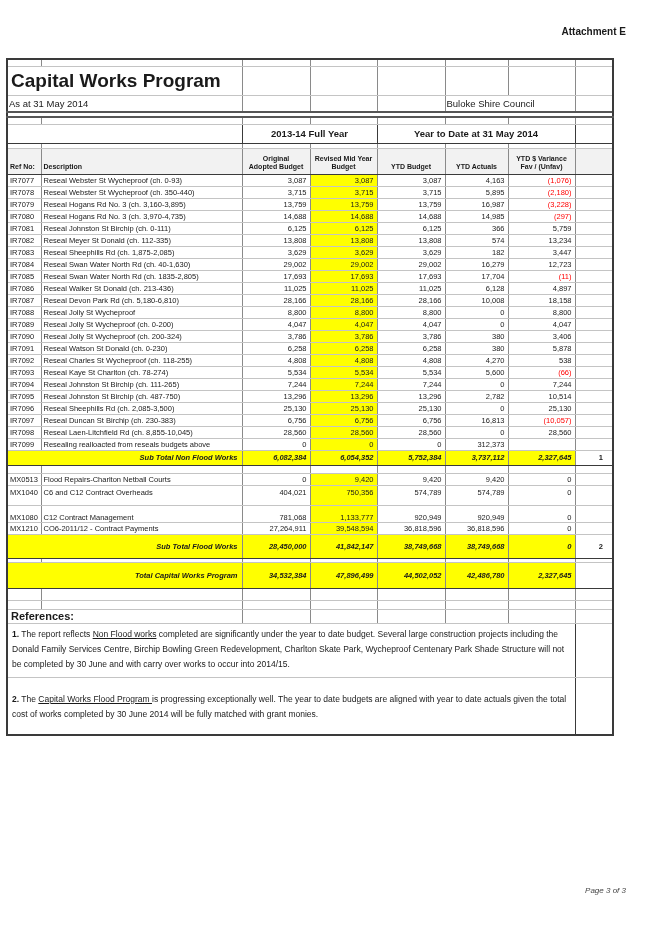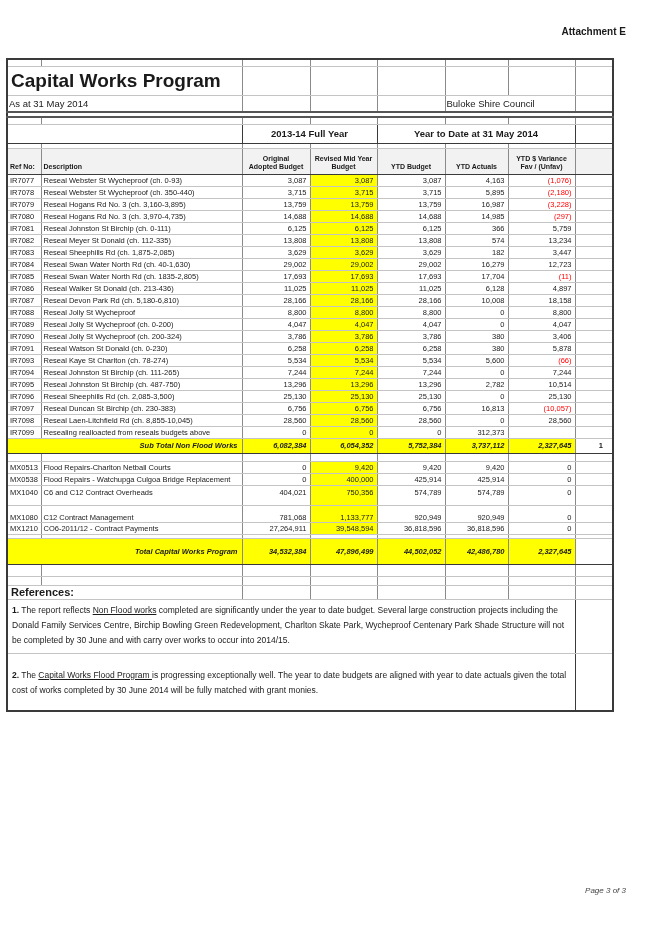--- a/index.html
+++ b/index.html
@@ -290,20 +290,30 @@
           <td class="">IR7091</td>
           <td class="">Reseal Watson St Donald (ch. 0-230)</td>
           <td class="num bl2">6,258</td>
           <td class="num yellow">6,258</td>
           <td class="num bl2">6,258</td>
           <td class="num">380</td>
           <td class="num">5,878</td>
           <td class="bl2"></td>
         </tr>
         <tr style="height: 12px;">
+          <td class="">IR7092</td>
+          <td class="">Reseal Charles St Wycheproof (ch. 118-255)</td>
+          <td class="num bl2">4,808</td>
+          <td class="num yellow">4,808</td>
+          <td class="num bl2">4,808</td>
+          <td class="num">4,270</td>
+          <td class="num">538</td>
+          <td class="bl2"></td>
+        </tr>
+        <tr style="height: 12px;">
           <td class="">IR7093</td>
           <td class="">Reseal Kaye St Charlton (ch. 78-274)</td>
           <td class="num bl2">5,534</td>
           <td class="num yellow">5,534</td>
           <td class="num bl2">5,534</td>
           <td class="num">5,600</td>
           <td class="num neg">(66)</td>
           <td class="bl2"></td>
         </tr>
         <tr style="height: 12px;">
@@ -385,30 +395,20 @@
           <td class="spacer-row-cell "></td>
           <td class="spacer-row-cell bl2"></td>
         </tr>
         <tr style="height: 12px;">
           <td class="">MX0513</td>
           <td class="">Flood Repairs-Charlton Netball Courts</td>
           <td class="num bl2">0</td>
           <td class="num yellow">9,420</td>
           <td class="num bl2">9,420</td>
           <td class="num">9,420</td>
-          <td class="num">0</td>
-          <td class="bl2"></td>
-        </tr>
-        <tr style="height: 12px;">
-          <td class="">MX0538</td>
-          <td class="">Flood Repairs - Watchupga Culgoa Bridge Replacement</td>
-          <td class="num bl2">0</td>
-          <td class="num yellow">400,000</td>
-          <td class="num bl2">425,914</td>
-          <td class="num">425,914</td>
           <td class="num">0</td>
           <td class="bl2"></td>
         </tr>
         <tr style="height: 20px;">
           <td class="" style="vertical-align: top; padding-top: 2px;">MX1040</td>
           <td class="" style="vertical-align: top; padding-top: 2px;">C6 and C12 Contract Overheads</td>
           <td class="num bl2" style="vertical-align: top; padding-top: 2px;">404,021</td>
           <td class="num yellow" style="vertical-align: top; padding-top: 2px;">750,356</td>
           <td class="num bl2" style="vertical-align: top; padding-top: 2px;">574,789</td>
           <td class="num" style="vertical-align: top; padding-top: 2px;">574,789</td>
@@ -428,20 +428,29 @@
         <tr style="height: 12px;">
           <td class="">MX1210</td>
           <td class="">CO6-2011/12 - Contract Payments</td>
           <td class="num bl2">27,264,911</td>
           <td class="num yellow">39,548,594</td>
           <td class="num bl2">36,818,596</td>
           <td class="num">36,818,596</td>
           <td class="num">0</td>
           <td class="bl2"></td>
         </tr>
+        <tr class="subtotal-row tall-sub" style="height: 24px;">
+          <td class="st-label yellow" colspan="2">Sub Total Flood Works</td>
+          <td class="num st-num yellow bl2">28,450,000</td>
+          <td class="num st-num yellow">41,842,147</td>
+          <td class="num st-num yellow bl2">38,749,668</td>
+          <td class="num st-num yellow">38,749,668</td>
+          <td class="num st-num yellow">0</td>
+          <td class="note-cell bl2">2</td>
+        </tr>
         <tr class="spacer-row" style="height: 4px;">
           <td class="spacer-row-cell "></td>
           <td class="spacer-row-cell "></td>
           <td class="spacer-row-cell bl2"></td>
           <td class="spacer-row-cell "></td>
           <td class="spacer-row-cell bl2"></td>
           <td class="spacer-row-cell "></td>
           <td class="spacer-row-cell "></td>
           <td class="spacer-row-cell bl2"></td>
         </tr>

